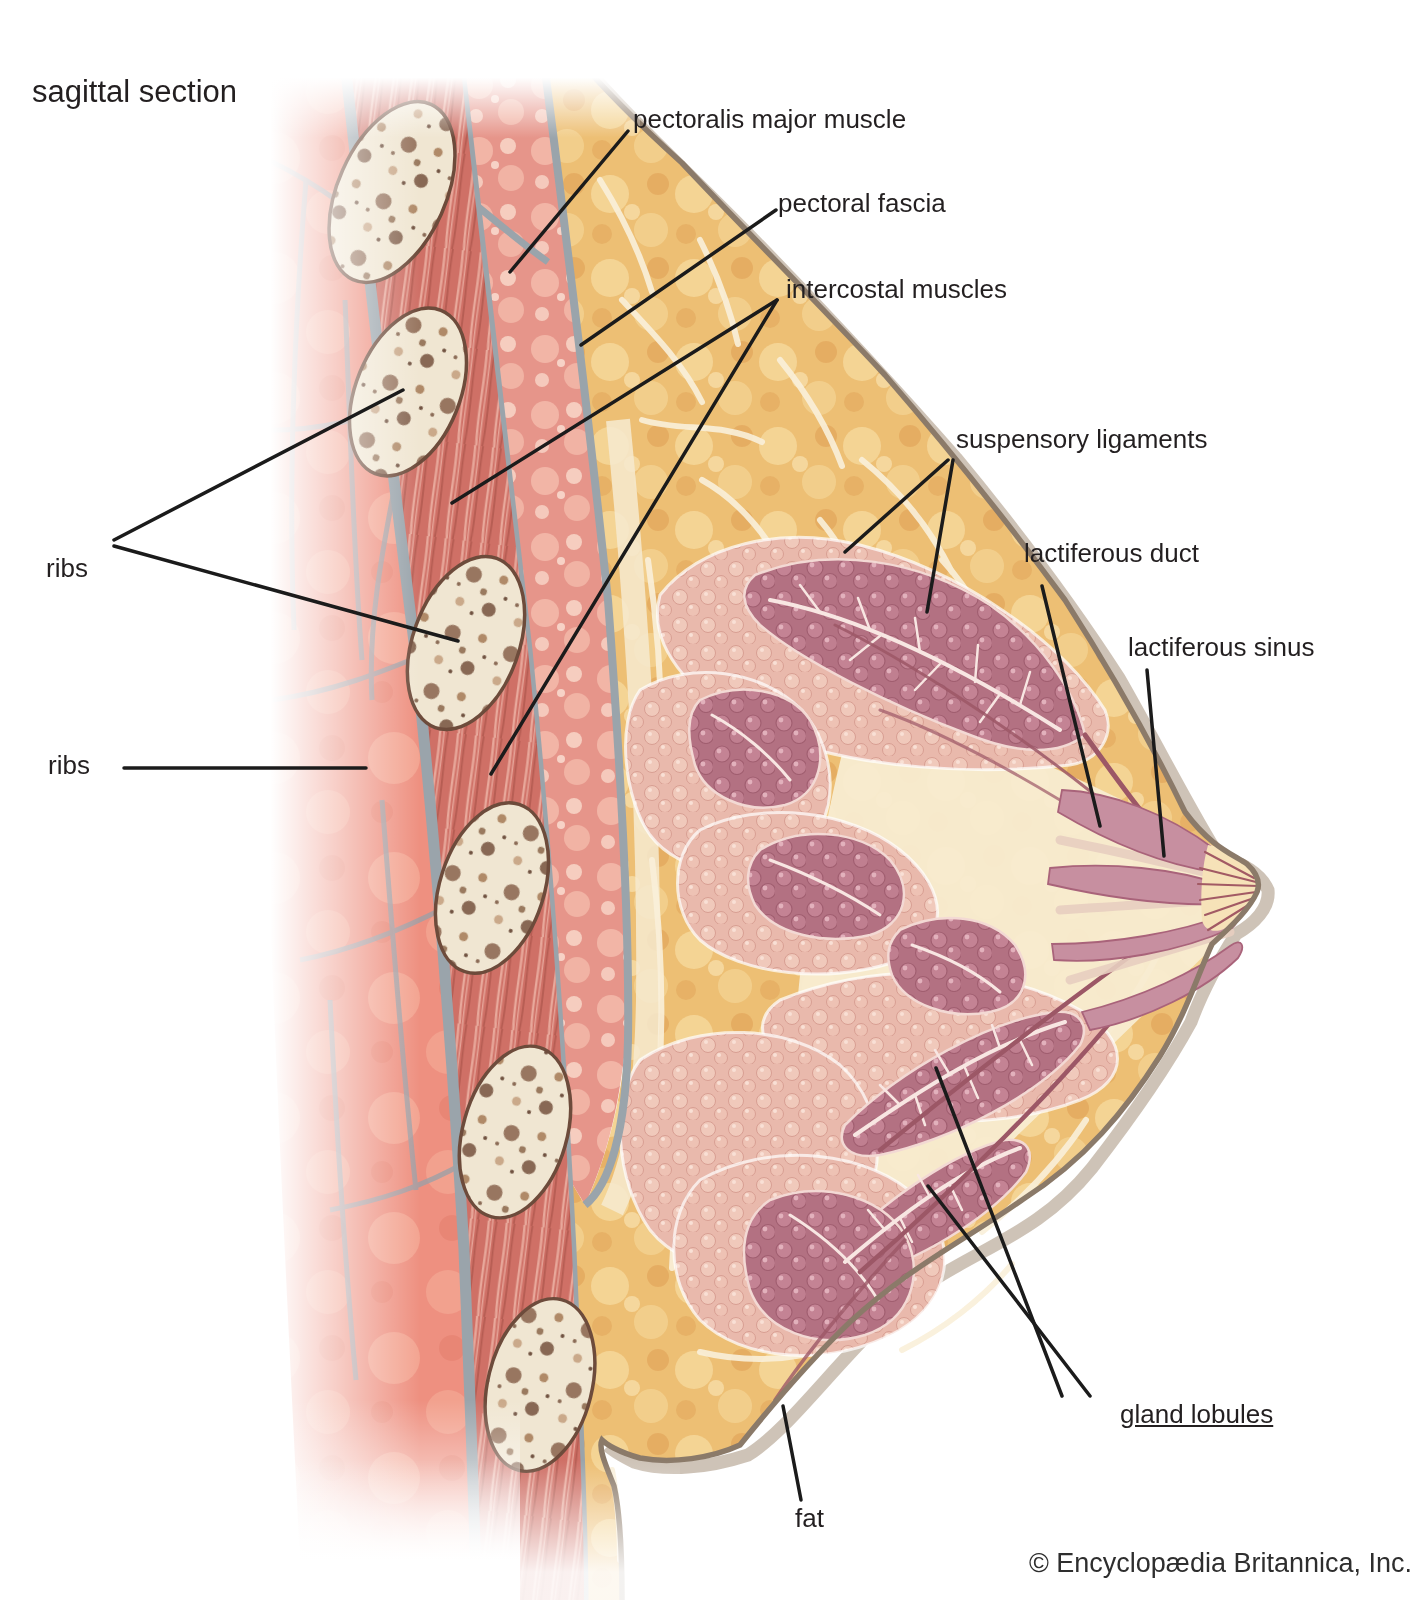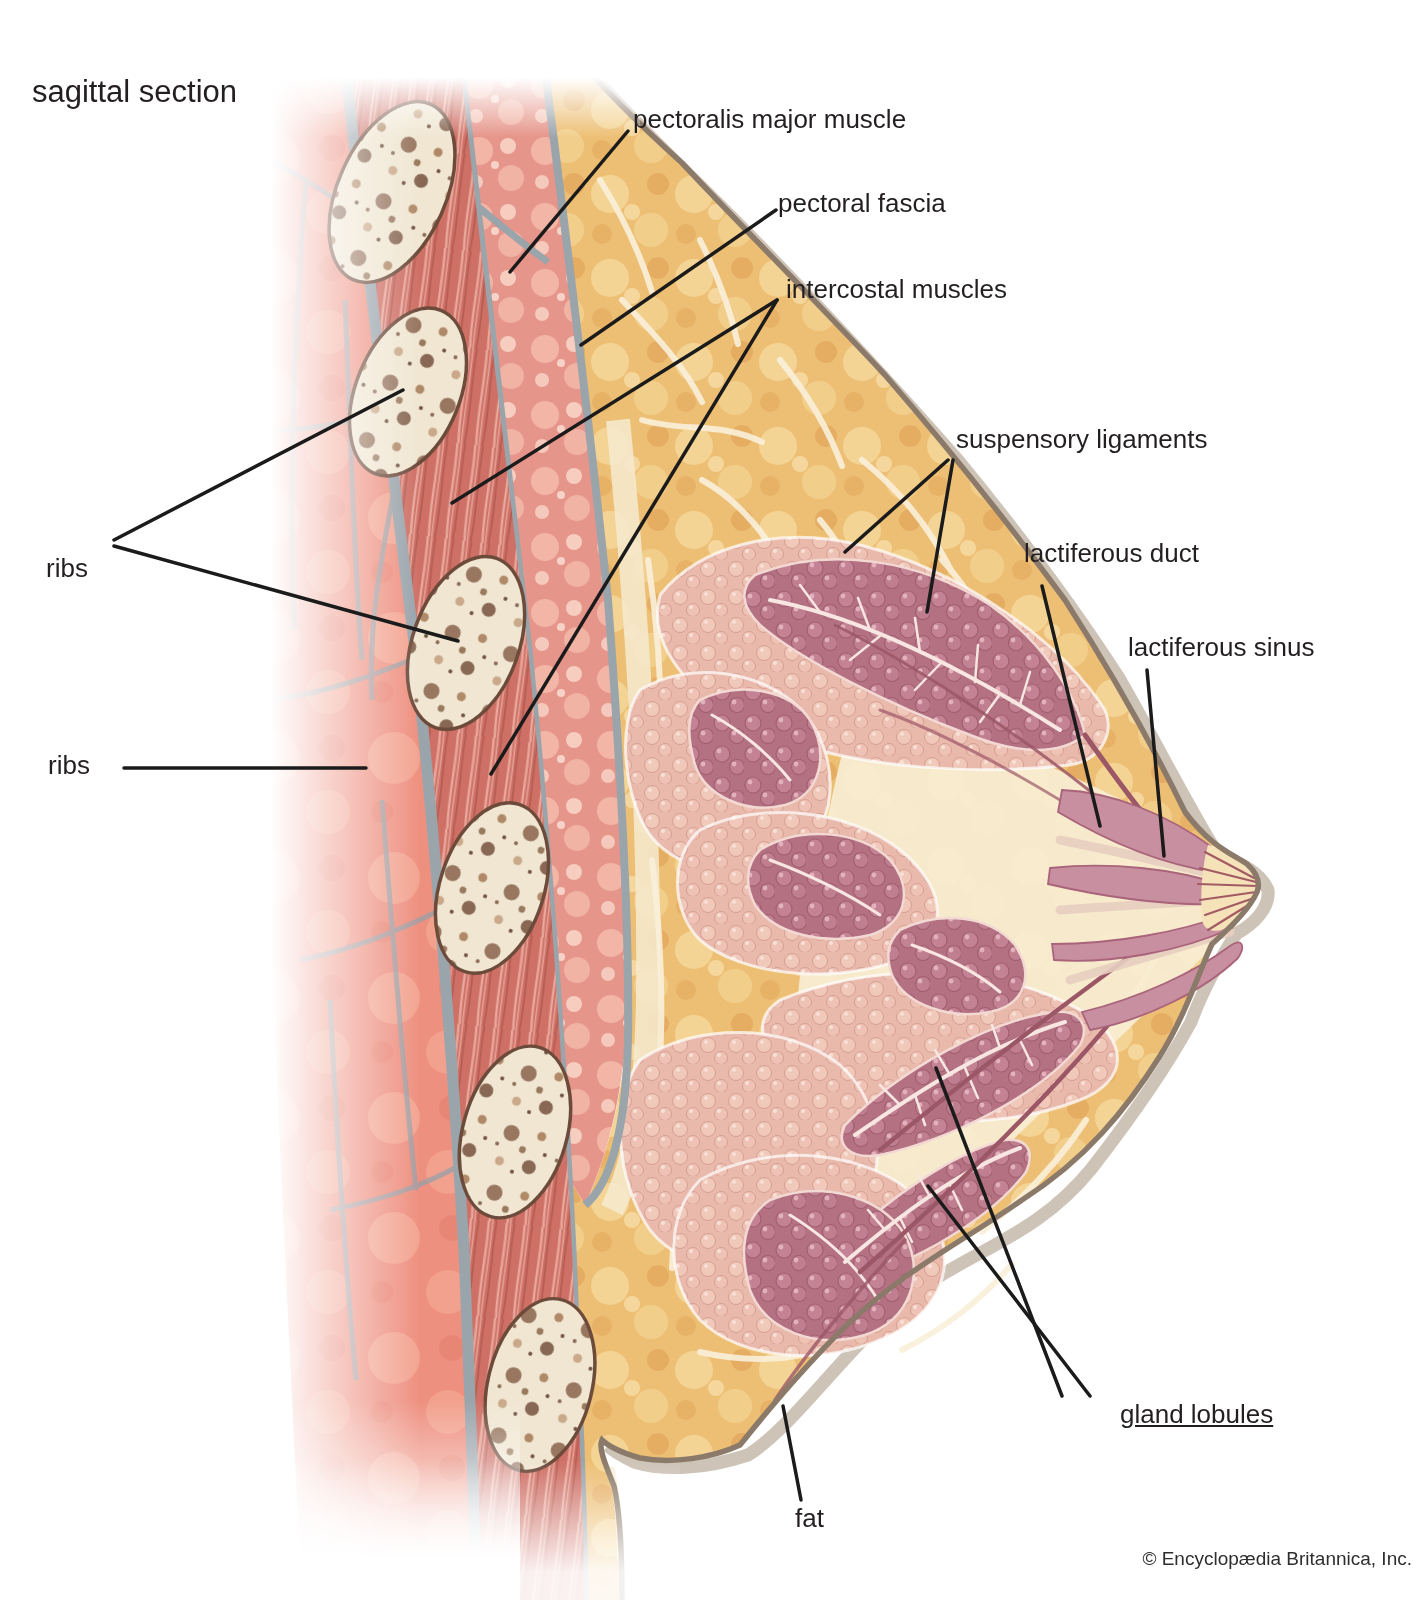--- a/index.html
+++ b/index.html
@@ -12,21 +12,21 @@
   .lbl-pectoralis{left:633px;top:106px;}
   .lbl-fascia{left:778px;top:190px;}
   .lbl-intercostal{left:786px;top:263px;margin-top:13px;}
   .lbl-suspensory{left:956px;top:426px;text-align:center;}
   .lbl-duct{left:1024px;top:540px;}
   .lbl-sinus{left:1128px;top:634px;}
   .lbl-ribs{left:46px;top:522px;margin-top:33px;}
   .lbl-lung{left:48px;top:752px;}
   .lbl-lobules{left:1120px;top:1401px;text-decoration:underline;}
   .lbl-fat{left:795px;top:1505px;}
-  .credit{position:absolute;right:16px;top:1548px;font-size:19px;color:#2e2e2e;white-space:nowrap;}
+  .credit{position:absolute;right:16px;top:1548px;font-size:27px;color:#2e2e2e;white-space:nowrap;}
 </style>
 </head>
 <body>
 
 <div class="canvas">
 
 <svg class="art" viewBox="0 0 1428 1600" aria-hidden="true">
   <defs>
 
     <pattern id="fatPat" width="84" height="84" patternUnits="userSpaceOnUse">

